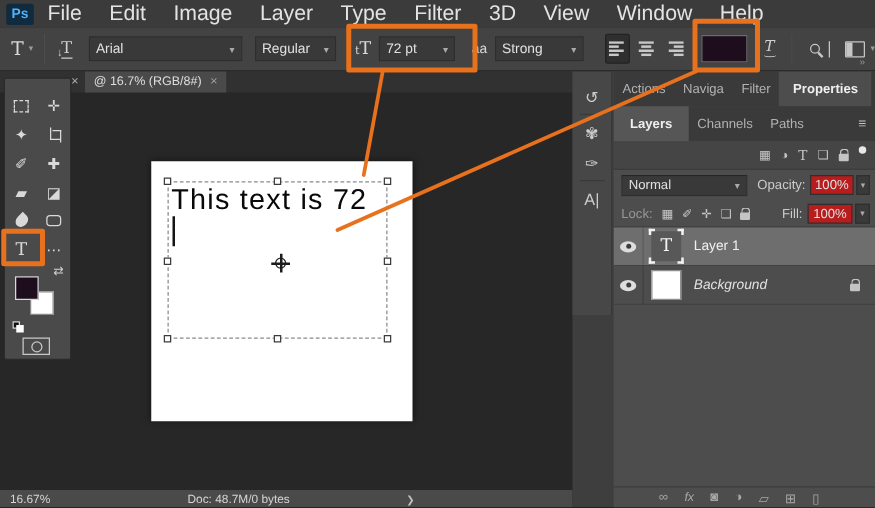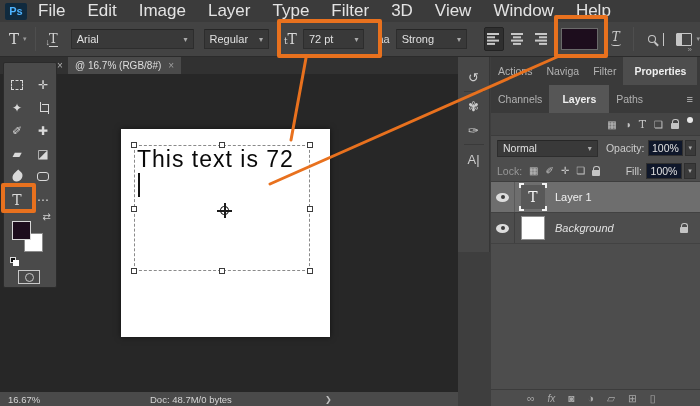--- a/index.html
+++ b/index.html
@@ -135,21 +135,21 @@
   .filter-icons { display:flex; align-items:center; gap:8px; margin-left:auto;
     margin-right:7px; color:#c4c4c4; font-size:10px; }
   .filter-icons .serifT { font-family:"DejaVu Serif", serif; font-size:11px; }
   .lock-glyph { width:8px; height:6px; background:#c4c4c4; position:relative; margin-top:4px; border-radius:1px; }
   .lock-glyph::before { content:""; position:absolute; left:1px; top:-4px; width:5px; height:4px;
     border:1px solid #c4c4c4; border-bottom:none; border-radius:3px 3px 0 0; }
   .filter-dot { width:6px; height:6px; background:#e8e8e8; border-radius:50%; margin-top:-8px; }
   .blend-row { height:24px; display:flex; align-items:center; background:#4d4d4d;text-align:center; }
   .blend-select { margin-left:6px; width:106px; height:17px; }
   .field-label { margin-left:8px; color:#cccccc; }
-  .value-field { margin-left:4px; width:36px; height:16px; background:#0f172a;
+  .value-field { margin-left:4px; width:36px; height:16px; background:#b91c1c;
     border:1px solid #2f2f2f; display:flex; align-items:center; justify-content:center; color:#e0e0e0; }
   .value-chev { margin-left:2px; margin-right:4px; font-size:7px; color:#aaa;
     width:12px; height:16px; display:flex; align-items:center; justify-content:center;
     background:#3a3a3a; border:1px solid #2f2f2f; }
   .lock-row { height:22px; display:flex; align-items:center; background:#4d4d4d;
     border-bottom:1px solid #3e3e3e; }
   .lock-label { margin-left:6px; color:#979797; }
   .lock-icons { display:flex; align-items:center; gap:7px; margin-left:7px; color:#c4c4c4; font-size:10px; }
   .layer-row { height:31px; display:flex; align-items:center; border-bottom:1px solid #424242; background:#4d4d4d; }
   .layer-row.selected { background:#6e6e6e; }
@@ -376,22 +376,22 @@
 
     <div class="panelcol">
       <div class="ptabs">
         <div class="ptab">Actions</div>
         <div class="ptab">Naviga</div>
         <div class="ptab">Filter</div>
         <div class="ptab active-top">Properties</div>
 
       </div>
       <div class="ptabs">
+        <div class="ptab active-layers">Layers</div>
         <div class="ptab">Channels</div>
-        <div class="ptab active-layers">Layers</div>
         <div class="ptab">Paths</div>
         <div class="pmenu">≡</div>
       </div>
 
       <div class="filter-row">
         <div class="filter-icons">
           <span>▦</span>
           <span>◑</span>
           <span class="serifT">T</span>
           <span>❏</span>

